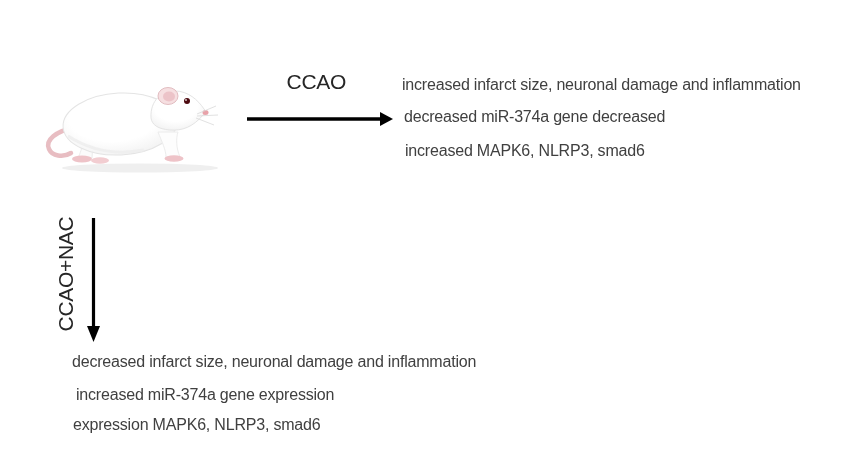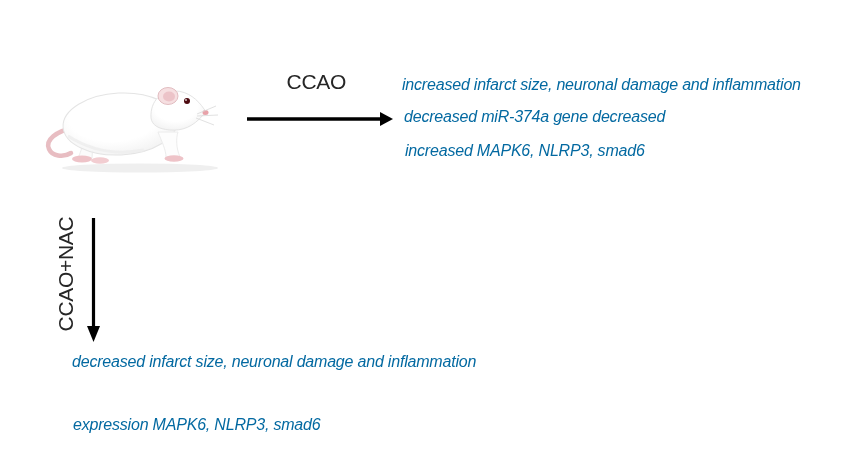--- a/index.html
+++ b/index.html
@@ -15,21 +15,21 @@
   .label-ccao{left:274px;top:69px;width:72px;text-align:right;}
   .label-ccao-nac{
     left:1px;top:261px;width:130px;height:26px;text-align:center;
     transform:rotate(-90deg);transform-origin:center center;
   }
   .arrow{position:absolute;display:block;}
   .h-arrow{left:246px;top:110px;}
   .v-arrow{left:85px;top:214px;}
   .outcome{
     position:absolute;font-size:16px;line-height:19px;letter-spacing:-0.2px;
-    color:#0369a1;white-space:nowrap;font-style:italic;
+    color:#404040;white-space:nowrap;
   }
   .r1{left:402px;top:75px;}
   .r2{left:404px;top:107px;}
   .r3{left:405px;top:141px;text-align:right;}
   .b1{left:72px;top:352px;}
   .b2{left:76px;top:385px;}
   .b3{left:73px;top:415px;}
 </style>
 </head>
 <body>
@@ -84,15 +84,16 @@
   <div class="outcome r3">increased MAPK6, NLRP3, smad6</div>
 
   <div class="pathway-label label-ccao-nac">CCAO+NAC</div>
 
   <svg class="arrow v-arrow" width="17" height="132" viewBox="0 0 17 132" aria-hidden="true">
     <line x1="8.5" y1="4" x2="8.5" y2="114" stroke="#000000" stroke-width="3.2"></line>
     <polygon points="2,112 15,112 8.5,128" fill="#000000"></polygon>
   </svg>
 
   <div class="outcome b1">decreased infarct size, neuronal damage and inflammation</div>
+  <div class="outcome b2">increased miR-374a gene expression</div>
   <div class="outcome b3">expression MAPK6, NLRP3, smad6</div>
 
 </div>
 
 </body></html>

